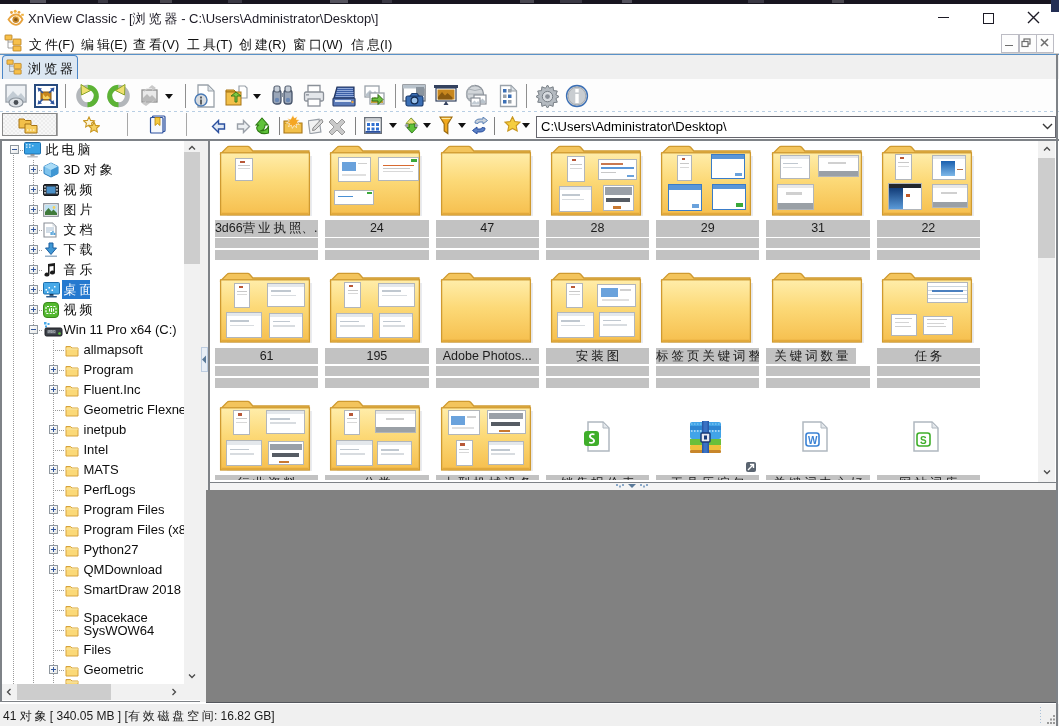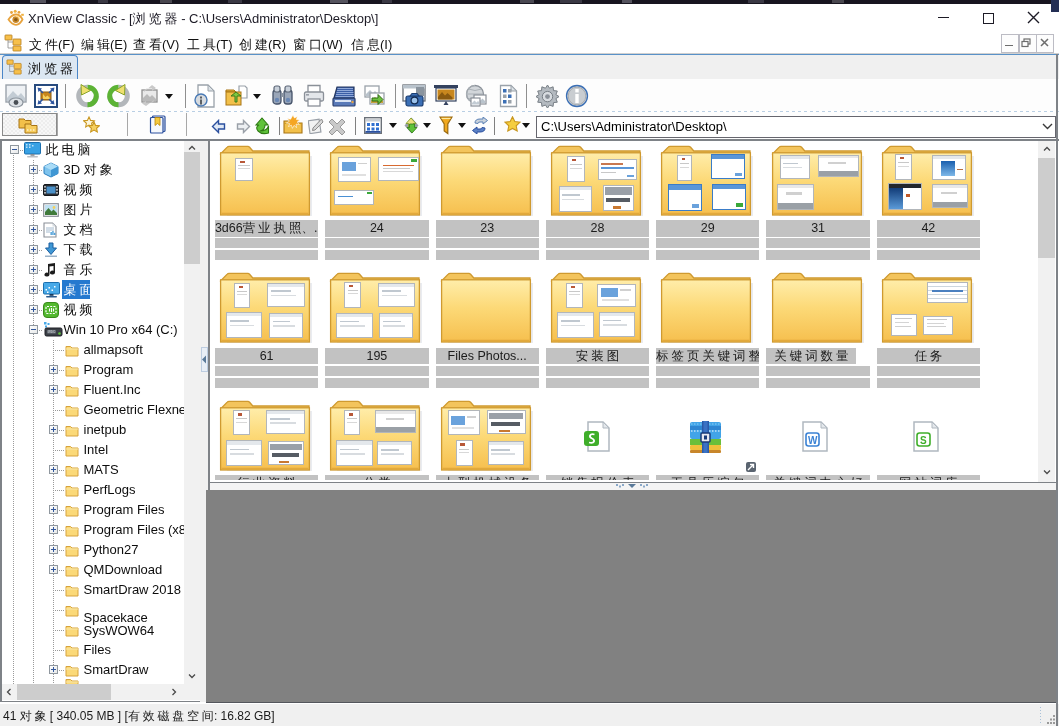--- a/index.html
+++ b/index.html
@@ -449,21 +449,21 @@
       <g fill="#49aae8">
         <rect x="1" y="0" width="2.5" height="2.5"></rect>
         <rect x="4.5" y="1" width="2" height="2"></rect>
         <rect x="2" y="3.5" width="2" height="2"></rect>
       </g>
       <rect x="2" y="6" width="17" height="8" rx="1.5" fill="#3a3f46" stroke="#1e2126" stroke-width="1"></rect>
       <rect x="4" y="8" width="9" height="3.5" rx="0.8" fill="#6a7078"></rect>
       <text x="5" y="11" font-size="3" fill="#cfd4d8" font-family="Liberation Sans">WDC</text>
       <circle cx="16.5" cy="11.5" r="1.3" fill="#5fc23a"></circle>
     </svg>
-<div class="trow" style="left:63.5px;top:319.5px">Win 10 Pro x64 (C:)</div>
+<div class="trow" style="left:63.5px;top:319.5px">Win 11 Pro x64 (C:)</div>
 <div class="hdot" style="left:53px;top:349.5px;width:10.5px"></div>
 <svg class="a" style="left:64.5px;top:343.5px" width="14" height="13" viewBox="0 0 14 13">
       <path d="M1 2.5 H5.5 L7 4 H13 V12 H1 Z" fill="#fbd978" stroke="#d7a33c" stroke-width="1"></path>
       <path d="M1 5 H13" stroke="#f5e6ad" stroke-width="1"></path>
     </svg>
 <div class="trow" style="left:83.5px;top:339.5px">allmapsoft</div>
 <div class="hdot" style="left:58.5px;top:369.5px;width:5.0px"></div>
 <div class="exp pl" style="left:48.5px;top:365.0px">
       <i></i>
     </div>
@@ -578,21 +578,21 @@
     </svg>
 <div class="trow" style="left:83.5px;top:639.5px">Files</div>
 <div class="hdot" style="left:58.5px;top:669.5px;width:5.0px"></div>
 <div class="exp pl" style="left:48.5px;top:665.0px">
       <i></i>
     </div>
 <svg class="a" style="left:64.5px;top:663.5px" width="14" height="13" viewBox="0 0 14 13">
       <path d="M1 2.5 H5.5 L7 4 H13 V12 H1 Z" fill="#fbd978" stroke="#d7a33c" stroke-width="1"></path>
       <path d="M1 5 H13" stroke="#f5e6ad" stroke-width="1"></path>
     </svg>
-<div class="trow" style="left:83.5px;top:659.5px">SmartDraw</div>
+<div class="trow" style="left:83.5px;top:659.5px">Geometric</div>
 <svg class="a" style="left:64.5px;top:677px" width="14" height="13" viewBox="0 0 14 13">
       <path d="M1 2.5 H5.5 L7 4 H13 V12 H1 Z" fill="#fbd978" stroke="#d7a33c" stroke-width="1"></path>
       <path d="M1 5 H13" stroke="#f5e6ad" stroke-width="1"></path>
     </svg>
 <div class="sb" style="left:184px;top:140.5px;width:16px;height:543.5px"></div>
 <svg class="chev" style="left:188px;top:144px" viewBox="0 0 8 8">
       <path d="M1 5.5 L4 2.5 L7 5.5" fill="none" stroke="#4a4a4a" stroke-width="1.3"></path>
     </svg>
 <div class="sbt" style="left:184px;top:152px;width:16px;height:112px"></div>
 <svg class="chev" style="left:188px;top:672px" viewBox="0 0 8 8">
@@ -679,21 +679,21 @@
         <b class="a" style="right:5%;top:8%;width:12%;height:18%;background:#3aa83a"></b>
         <b class="a" style="left:6%;top:35%;width:40%;height:12%;background:#4a90d4"></b>
       </div>
 <div class="bar cap" style="left:115.7px;top:79.5px;width:103.4px;height:16.5px">24</div>
 <div class="bar" style="left:115.7px;top:97.3px;width:103.4px;height:10.5px"></div>
 <div class="bar" style="left:115.7px;top:109.3px;width:103.4px;height:10.6px"></div>
 <svg class="a" style="left:228.2px;top:4.0px" width="99" height="73" viewBox="0 0 99 73">
         <path d="M8 11 L95 11 L95 71 L10 71 Z" fill="#b4bcc8" opacity="0.28"></path>
         <use href="#F"></use>
       </svg>
-<div class="bar cap" style="left:226.0px;top:79.5px;width:103.4px;height:16.5px">23</div>
+<div class="bar cap" style="left:226.0px;top:79.5px;width:103.4px;height:16.5px">47</div>
 <div class="bar" style="left:226.0px;top:97.3px;width:103.4px;height:10.5px"></div>
 <div class="bar" style="left:226.0px;top:109.3px;width:103.4px;height:10.6px"></div>
 <svg class="a" style="left:338.5px;top:4.0px" width="99" height="73" viewBox="0 0 99 73">
         <path d="M8 11 L95 11 L95 71 L10 71 Z" fill="#b4bcc8" opacity="0.28"></path>
         <use href="#F"></use>
       </svg>
 <div class="mini" style="left:357.5px;top:15.5px;width:18px;height:26px">
         <b class="a" style="left:25%;top:8%;width:28%;height:10%;background:#b85838"></b>
         <b class="a" style="left:15%;top:30%;width:70%;height:4%;background:#c8c8c8"></b>
         <b class="a" style="left:15%;top:45%;width:70%;height:3%;background:#d8d8d8"></b>
@@ -780,21 +780,21 @@
 <div class="mini" style="left:678.4px;top:42.5px;width:34px;height:27px">
         <b class="a" style="left:0;top:0;width:100%;height:14%;background:#22262c"></b>
         <b class="a" style="left:0;top:14%;width:45%;height:86%;background:linear-gradient(#123c78,#5a9ad8)"></b>
         <b class="a" style="left:55%;top:40%;width:12%;height:10%;background:#c05828"></b>
       </div>
 <div class="mini" style="left:722.4px;top:43.5px;width:36px;height:24px">
         <b class="a" style="left:0;top:0;width:100%;height:12%;background:#e8e8e8"></b>
         <b class="a" style="left:25%;top:30%;width:45%;height:10%;background:#d0d0d0"></b>
         <b class="a" style="left:0;bottom:0;width:100%;height:24%;background:#9aa0a6"></b>
       </div>
-<div class="bar cap" style="left:667.2px;top:79.5px;width:103.4px;height:16.5px">42</div>
+<div class="bar cap" style="left:667.2px;top:79.5px;width:103.4px;height:16.5px">22</div>
 <div class="bar" style="left:667.2px;top:97.3px;width:103.4px;height:10.5px"></div>
 <div class="bar" style="left:667.2px;top:109.3px;width:103.4px;height:10.6px"></div>
 <svg class="a" style="left:7.6px;top:131.7px" width="99" height="73" viewBox="0 0 99 73">
         <path d="M8 11 L95 11 L95 71 L10 71 Z" fill="#b4bcc8" opacity="0.28"></path>
         <use href="#F"></use>
       </svg>
 <div class="mini" style="left:24.6px;top:142.2px;width:16px;height:25px">
         <b class="a" style="left:25%;top:8%;width:28%;height:10%;background:#b85838"></b>
         <b class="a" style="left:15%;top:30%;width:70%;height:4%;background:#c8c8c8"></b>
         <b class="a" style="left:15%;top:45%;width:70%;height:3%;background:#d8d8d8"></b>
@@ -841,21 +841,21 @@
         <b class="a" style="left:8%;top:30%;width:55%;height:8%;background:#c0c8d0"></b>
         <b class="a" style="left:8%;top:50%;width:70%;height:6%;background:#d8dce0"></b>
       </div>
 <div class="bar cap" style="left:115.7px;top:207.2px;width:103.4px;height:16.5px">195</div>
 <div class="bar" style="left:115.7px;top:225.0px;width:103.4px;height:10.5px"></div>
 <div class="bar" style="left:115.7px;top:237.0px;width:103.4px;height:10.6px"></div>
 <svg class="a" style="left:228.2px;top:131.7px" width="99" height="73" viewBox="0 0 99 73">
         <path d="M8 11 L95 11 L95 71 L10 71 Z" fill="#b4bcc8" opacity="0.28"></path>
         <use href="#F"></use>
       </svg>
-<div class="bar cap" style="left:226.0px;top:207.2px;width:103.4px;height:16.5px">Files Photos...</div>
+<div class="bar cap" style="left:226.0px;top:207.2px;width:103.4px;height:16.5px">Adobe Photos...</div>
 <div class="bar" style="left:226.0px;top:225.0px;width:103.4px;height:10.5px"></div>
 <div class="bar" style="left:226.0px;top:237.0px;width:103.4px;height:10.6px"></div>
 <svg class="a" style="left:338.5px;top:131.7px" width="99" height="73" viewBox="0 0 99 73">
         <path d="M8 11 L95 11 L95 71 L10 71 Z" fill="#b4bcc8" opacity="0.28"></path>
         <use href="#F"></use>
       </svg>
 <div class="mini" style="left:356.5px;top:142.2px;width:17px;height:25px">
         <b class="a" style="left:25%;top:8%;width:28%;height:10%;background:#b85838"></b>
         <b class="a" style="left:15%;top:30%;width:70%;height:4%;background:#c8c8c8"></b>
         <b class="a" style="left:15%;top:45%;width:70%;height:3%;background:#d8d8d8"></b>

